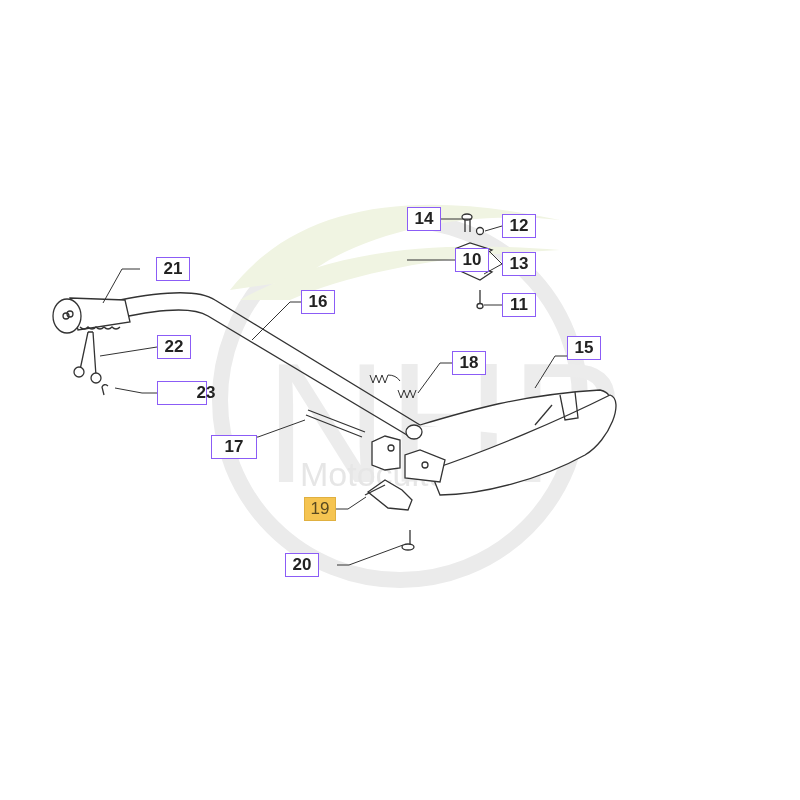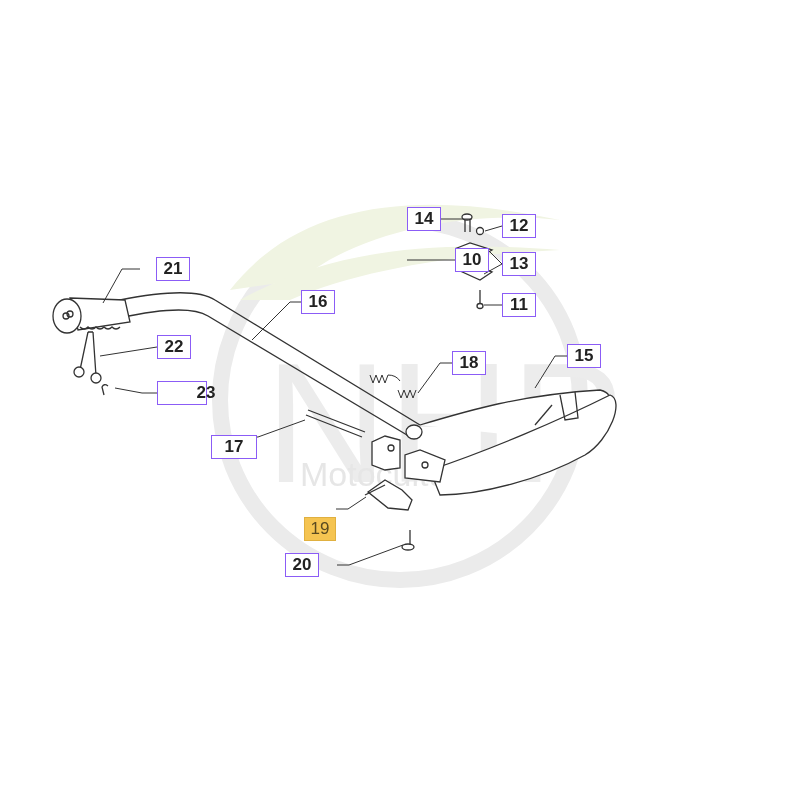--- a/index.html
+++ b/index.html
@@ -1,21 +1,21 @@
 <!DOCTYPE html>
 <html><head>
 <meta charset="utf-8">
 <style>
   html, body { margin: 0; padding: 0; background: #ffffff; }
   body { width: 800px; height: 800px; position: relative; overflow: hidden; font-family: "Liberation Sans", sans-serif; }
   svg { position: absolute; left: 0; top: 0; }
   .lbl { position: absolute; height: 24px; border: 1px solid #8b5cf6; background: #fff; box-sizing: border-box;
          font-family: "Liberation Sans", sans-serif; font-weight: bold; font-size: 17px; color: #222;
          display: flex; align-items: center; justify-content: center; }
-  .lbl.hl { background: #f5c451; border-color: #e0b040; color: #5a4a20; font-weight: normal; margin-top: 20px; }
+  .lbl.hl { background: #f5c451; border-color: #e0b040; color: #5a4a20; font-weight: normal; }
   .wm-text { position: absolute; font-family: "Liberation Sans", sans-serif; color: #e6e6e6; }
 </style>
 </head>
 <body>
 
 <svg width="800" height="800">
   <circle cx="400" cy="400" r="180" fill="none" stroke="#ebebeb" stroke-width="16"></circle>
   <path d="M230 290 C300 200 420 190 560 220 C470 210 360 230 300 280 Z" fill="#f0f4e2"></path>
   <path d="M240 300 C330 250 430 240 560 250 C450 255 360 270 290 300 Z" fill="#f0f4e2"></path>
   <text x="265" y="482" font-family="Liberation Sans, sans-serif" font-size="170" fill="#ececec">NHP</text>
@@ -108,17 +108,17 @@
 
 <div class="lbl" style="left:407px;top:207px;width:34px;">14</div>
 <div class="lbl" style="left:502px;top:214px;width:34px;">12</div>
 <div class="lbl" style="left:407px;top:248px;width:34px;margin-left:48px;">10</div>
 <div class="lbl" style="left:502px;top:252px;width:34px;">13</div>
 <div class="lbl" style="left:502px;top:293px;width:34px;">11</div>
 <div class="lbl" style="left:156px;top:257px;width:34px;">21</div>
 <div class="lbl" style="left:301px;top:290px;width:34px;">16</div>
 <div class="lbl" style="left:157px;top:335px;width:34px;">22</div>
 <div class="lbl" style="left:452px;top:351px;width:34px;">18</div>
-<div class="lbl" style="left:567px;top:344px;width:34px;">15</div>
+<div class="lbl" style="left:567px;top:336px;width:34px;">15</div>
 <div class="lbl" style="left:157px;top:381px;width:34px;padding-left:48px;">23</div>
 <div class="lbl" style="left:211px;top:435px;width:46px;">17</div>
 <div class="lbl hl" style="left:304px;top:497px;width:32px;">19</div>
 <div class="lbl" style="left:285px;top:553px;width:34px;">20</div>
 
 </body></html>

